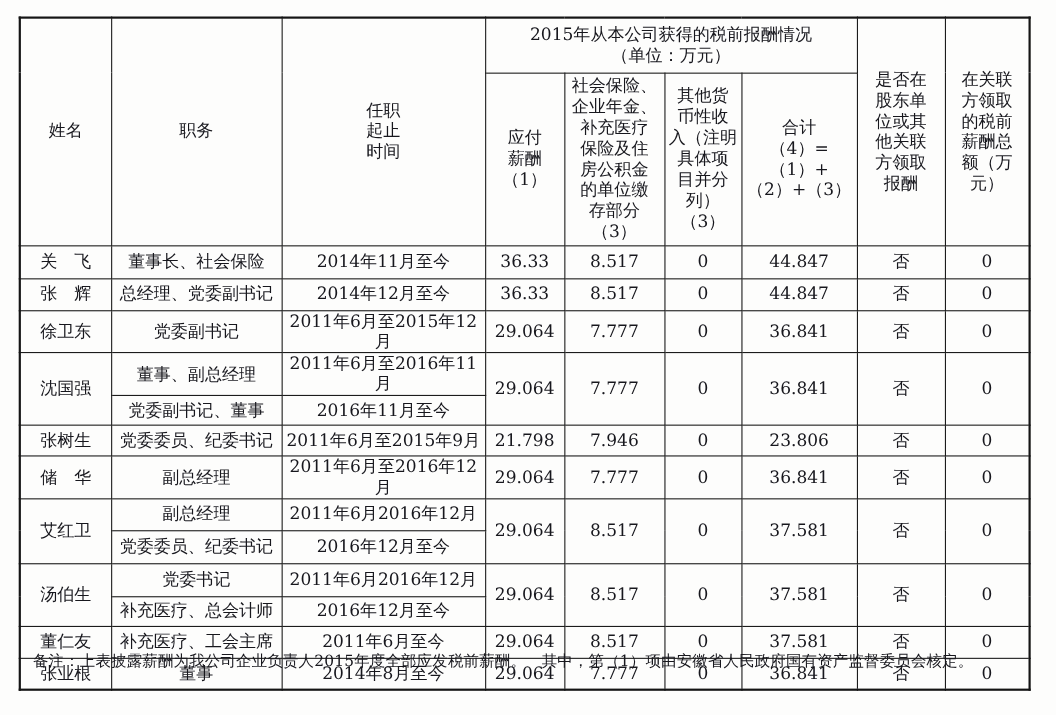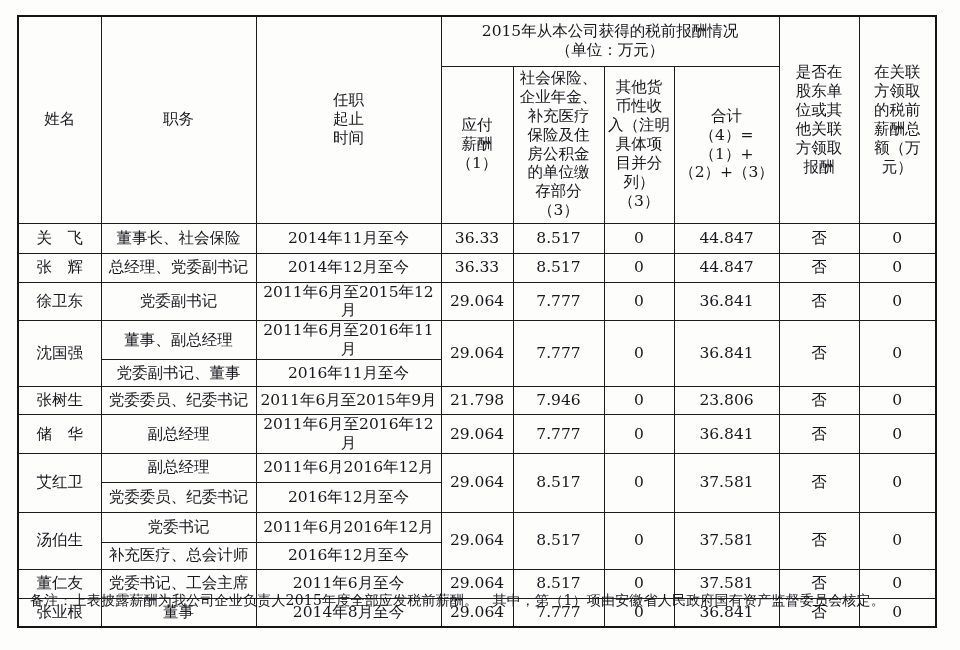--- a/index.html
+++ b/index.html
@@ -196,21 +196,21 @@
       <td rowspan="2">否</td>
       <td rowspan="2">0</td>
     </tr>
     <tr style="height:27px">
       <td>补充医疗、总会计师</td>
       <td>2016年12月至今</td>
     </tr>
 
     <tr style="height:29px">
       <td>董仁友</td>
-      <td>党委书记、工会主席</td>
+      <td>补充医疗、工会主席</td>
       <td>2011年6月至今</td>
       <td>29.064</td>
       <td>8.517</td>
       <td>0</td>
       <td>37.581</td>
       <td>否</td>
       <td>0</td>
     </tr>
 
     <tr style="height:29px">

